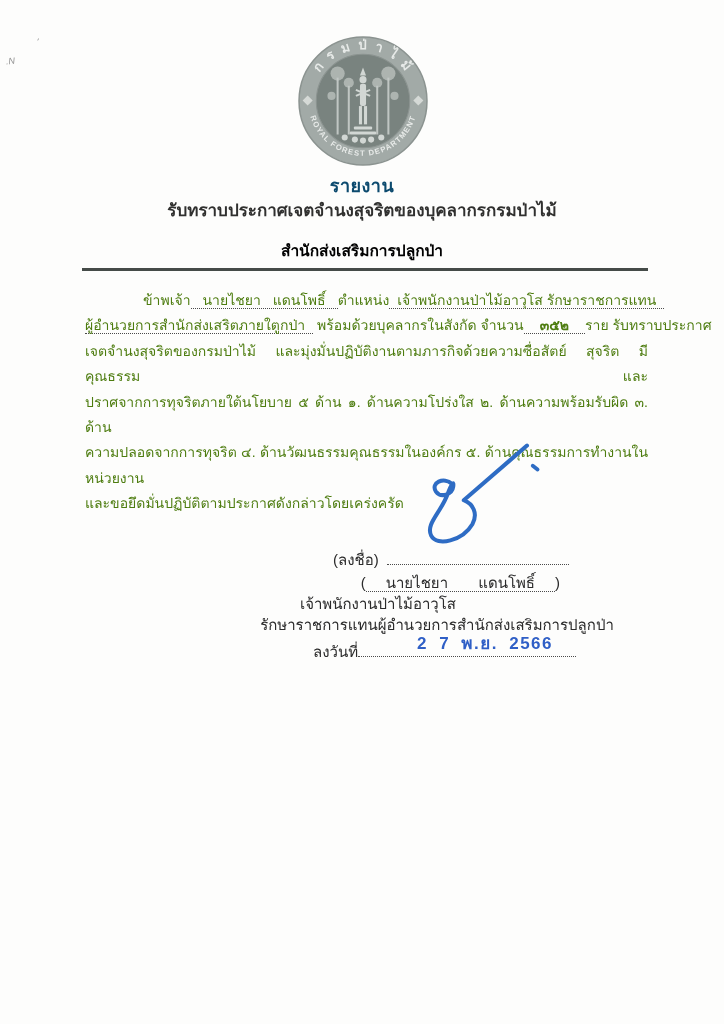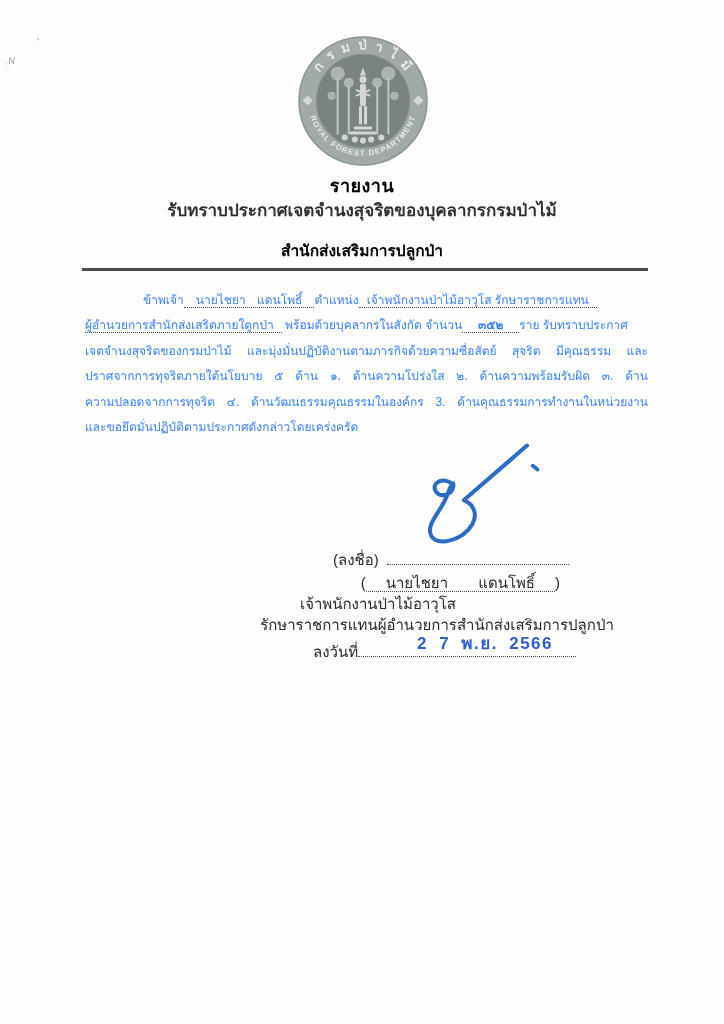--- a/index.html
+++ b/index.html
@@ -12,30 +12,30 @@
   
   .mark{position:absolute;color:#8f8f8f;font-size:10px;font-style:italic;}
   .mark1{left:36px;top:36px;transform:rotate(14deg);}
   .mark2{left:6px;top:56px;transform:rotate(-6deg);font-size:9px;}
 
   
   .seal{position:absolute;left:297px;top:35px;width:132px;height:132px;}
 
   
   .title-report{position:absolute;left:0;top:171px;width:100%;text-align:center;
-    font-size:18px;font-weight:bold;color:#000000;letter-spacing:.5px;}
+    font-size:18px;font-weight:bold;color:#0c4a6e;letter-spacing:.5px;}
   .title-main{position:absolute;left:0;top:196px;width:100%;text-align:center;
     font-size:17px;font-weight:bold;color:#30302f;}
   .title-bureau{position:absolute;left:0;top:238px;width:100%;text-align:center;
     font-size:15.5px;font-weight:bold;color:#000000;}
 
   .divider{position:absolute;left:82px;top:268px;width:566px;height:3px;background:#454b48;}
 
   
-  .body-text{position:absolute;left:85px;top:288px;width:563px;font-size:12px;line-height:25.4px;color:#3b82f6;}
+  .body-text{position:absolute;left:85px;top:288px;width:563px;font-size:14px;line-height:25.4px;color:#4d7c0f;}
   .bline{white-space:nowrap;}
   .bline.justify{text-align:justify;text-align-last:justify;white-space:normal;}
   .indent{display:inline-block;width:58px;}
   .fill{border-bottom:1.6px dotted #4a4a4a;padding:0 12px;}
   .fill.tight{padding:0 8px;}
   .fill.name{word-spacing:8px;}
   .fill.count{font-weight:bold;padding:0 16px;}
 
   
   .sig-ink{position:absolute;left:392px;top:436px;width:155px;height:115px;}
@@ -115,21 +115,21 @@
   <div class="title-main">รับทราบประกาศเจตจำนงสุจริตของบุคลากรกรมป่าไม้</div>
   <div class="title-bureau">สำนักส่งเสริมการปลูกป่า</div>
 
   <div class="divider"></div>
 
   <div class="body-text">
     <div class="bline"><span class="indent"></span><span>ข้าพเจ้า</span><span class="fill name">นายไชยา แดนโพธิ์</span><span>ตำแหน่ง</span><span class="fill tight">เจ้าพนักงานป่าไม้อาวุโส รักษาราชการแทน</span></div>
     <div class="bline"><span class="fill tight" style="padding-left:0;">ผู้อำนวยการสำนักส่งเสริตภายใตูกป่า</span><span> พร้อมด้วยบุคลากรในสังกัด จำนวน</span><span class="fill count">๓๕๒</span><span>ราย รับทราบประกาศ</span></div>
     <div class="bline justify">เจตจำนงสุจริตของกรมป่าไม้ และมุ่งมั่นปฏิบัติงานตามภารกิจด้วยความซื่อสัตย์ สุจริต มีคุณธรรม และ</div>
     <div class="bline justify">ปราศจากการทุจริตภายใต้นโยบาย ๕ ด้าน ๑. ด้านความโปร่งใส ๒. ด้านความพร้อมรับผิด ๓. ด้าน</div>
-    <div class="bline justify">ความปลอดจากการทุจริต ๔. ด้านวัฒนธรรมคุณธรรมในองค์กร 3. ด้านคุณธรรมการทำงานในหน่วยงาน</div>
+    <div class="bline justify">ความปลอดจากการทุจริต ๔. ด้านวัฒนธรรมคุณธรรมในองค์กร ๕. ด้านคุณธรรมการทำงานในหน่วยงาน</div>
     <div class="bline">และขอยึดมั่นปฏิบัติตามประกาศดังกล่าวโดยเคร่งครัด</div>
   </div>
 
   <div class="sig-ink">
     <svg width="155" height="115" viewBox="0 0 160 120">
       <path d="M 62 50 c -9 -8 -23 -1 -17 8 c 5 7 17 3 18 -5 c 1 -7 -2 -3 -6 8 c -7 19 -23 31 -17 43 c 6 12 33 5 43 -12 c 6 -11 1 -21 -9 -25 L 140 10" fill="none" stroke="#2e6cc4" stroke-width="4.2" stroke-linecap="round" stroke-linejoin="round"></path>
       <path d="M 146 31 l 5 4" fill="none" stroke="#2e6cc4" stroke-width="4" stroke-linecap="round"></path>
     </svg>
   </div>
 

